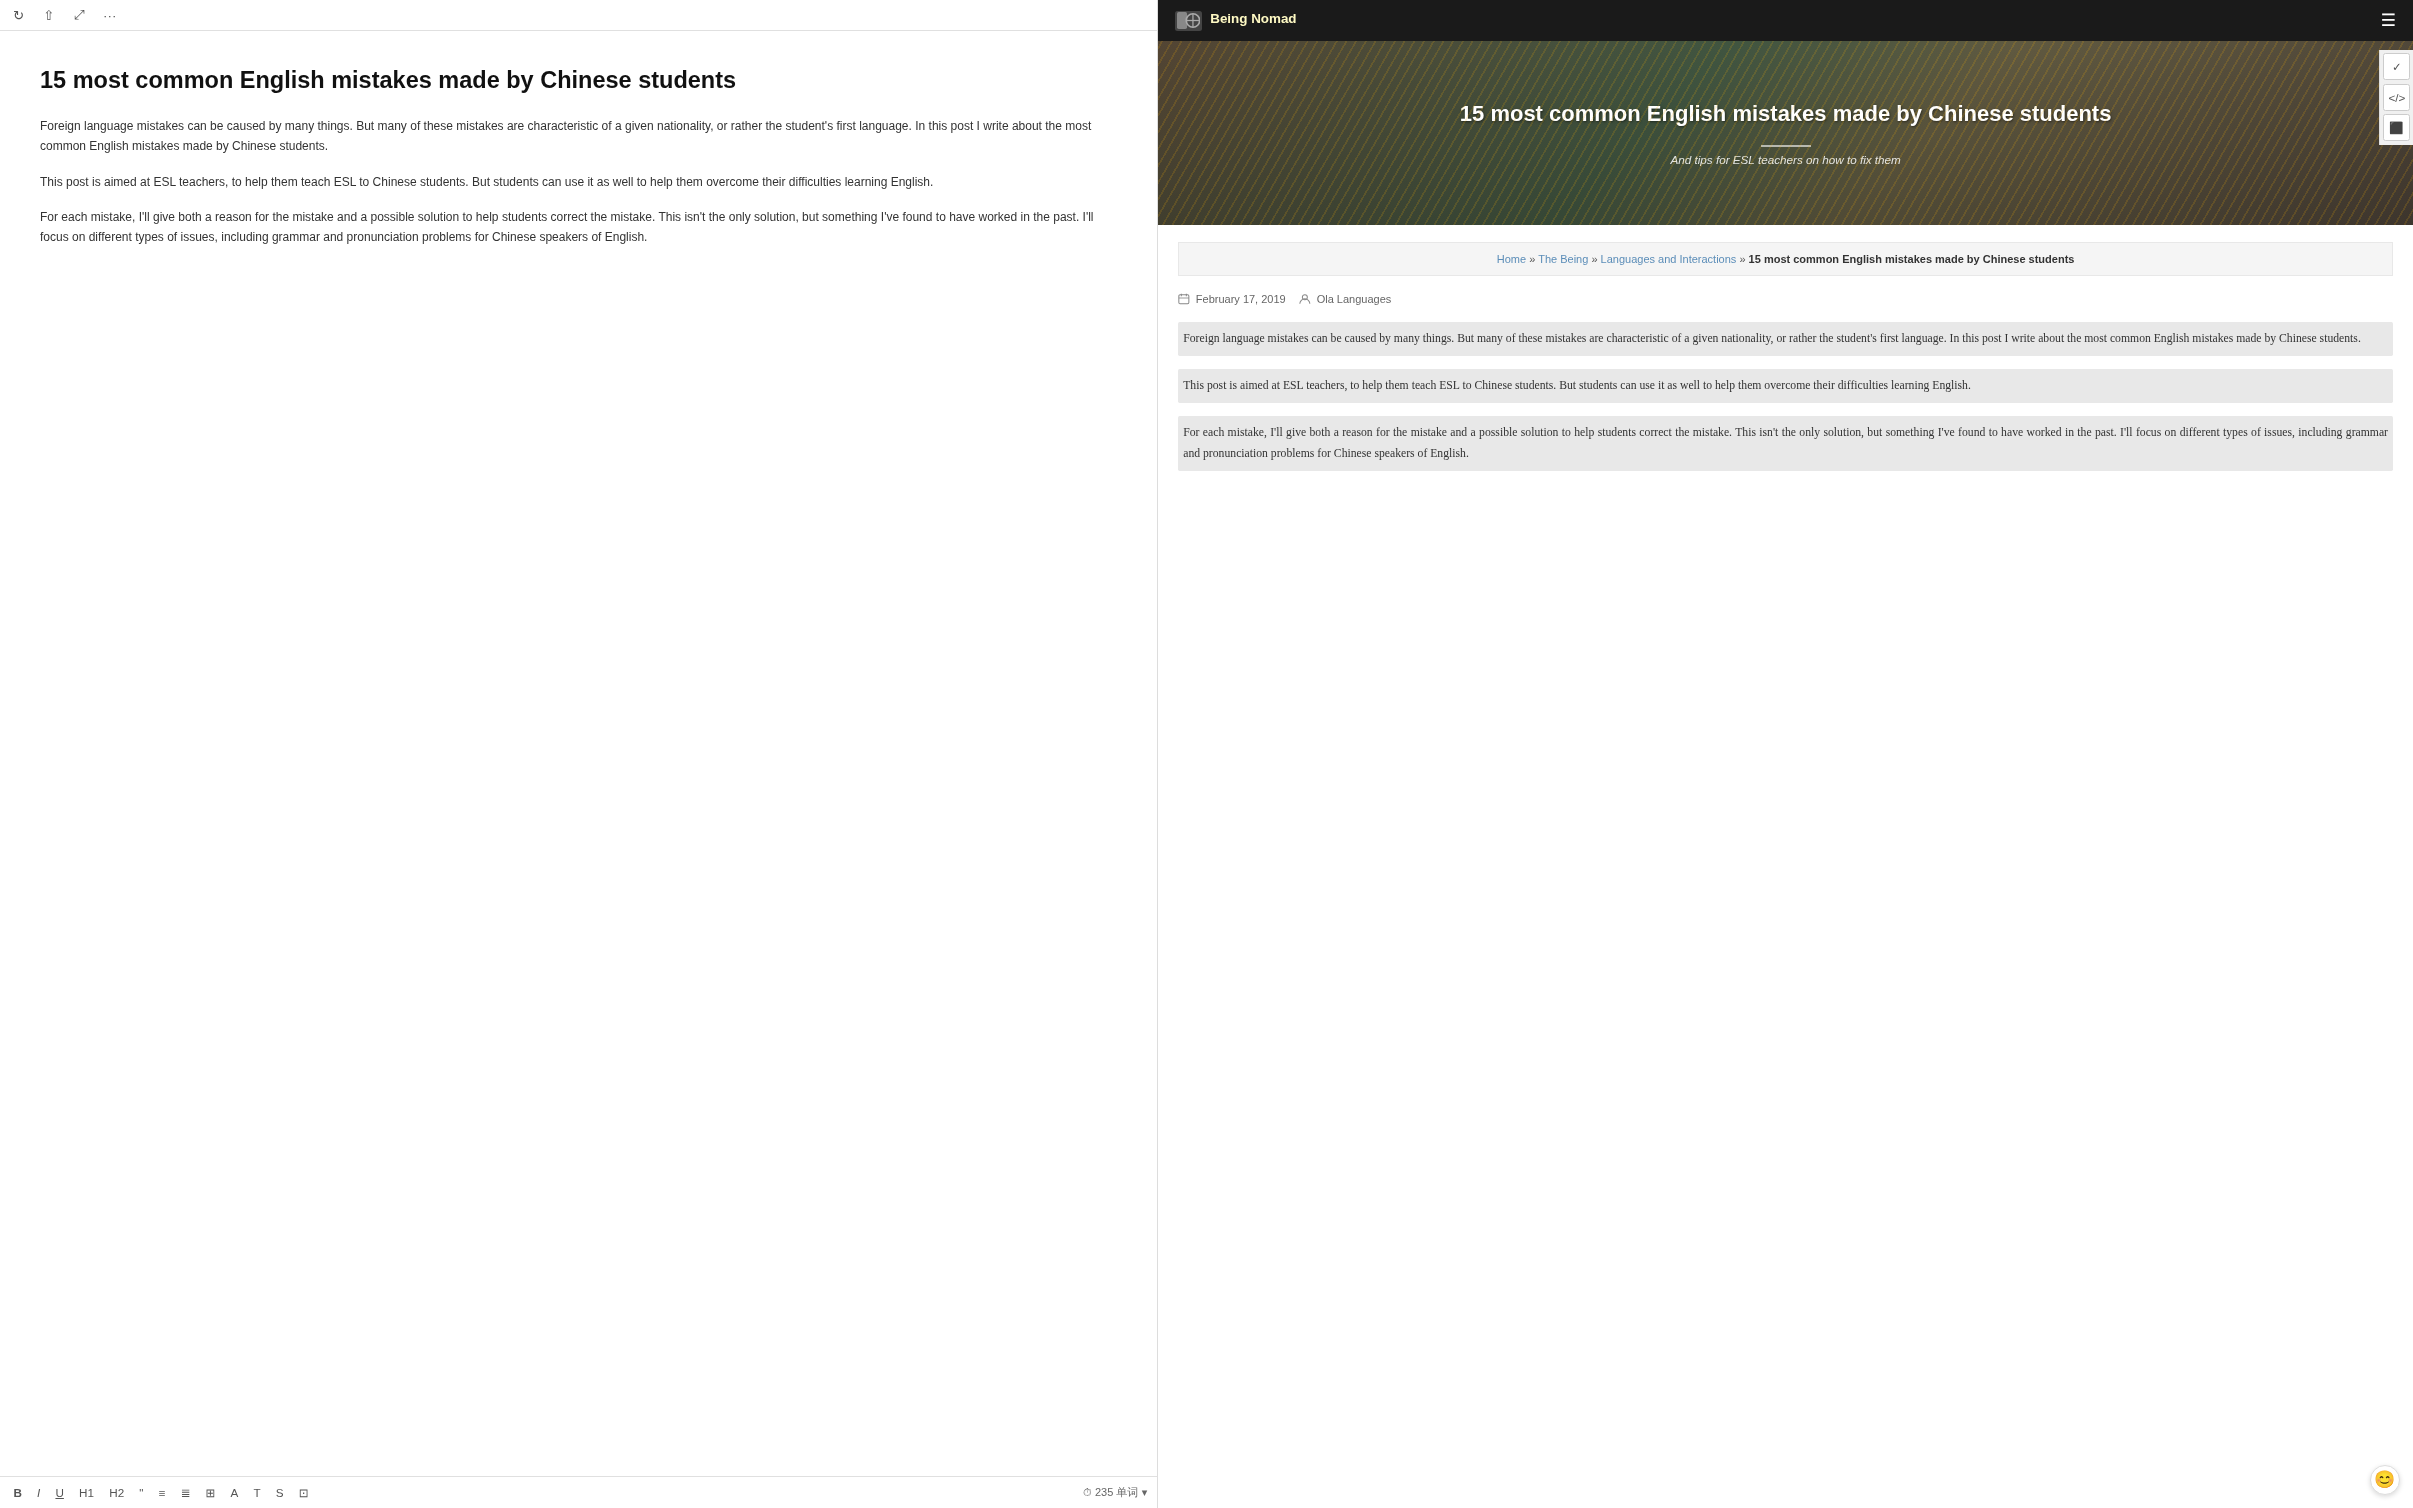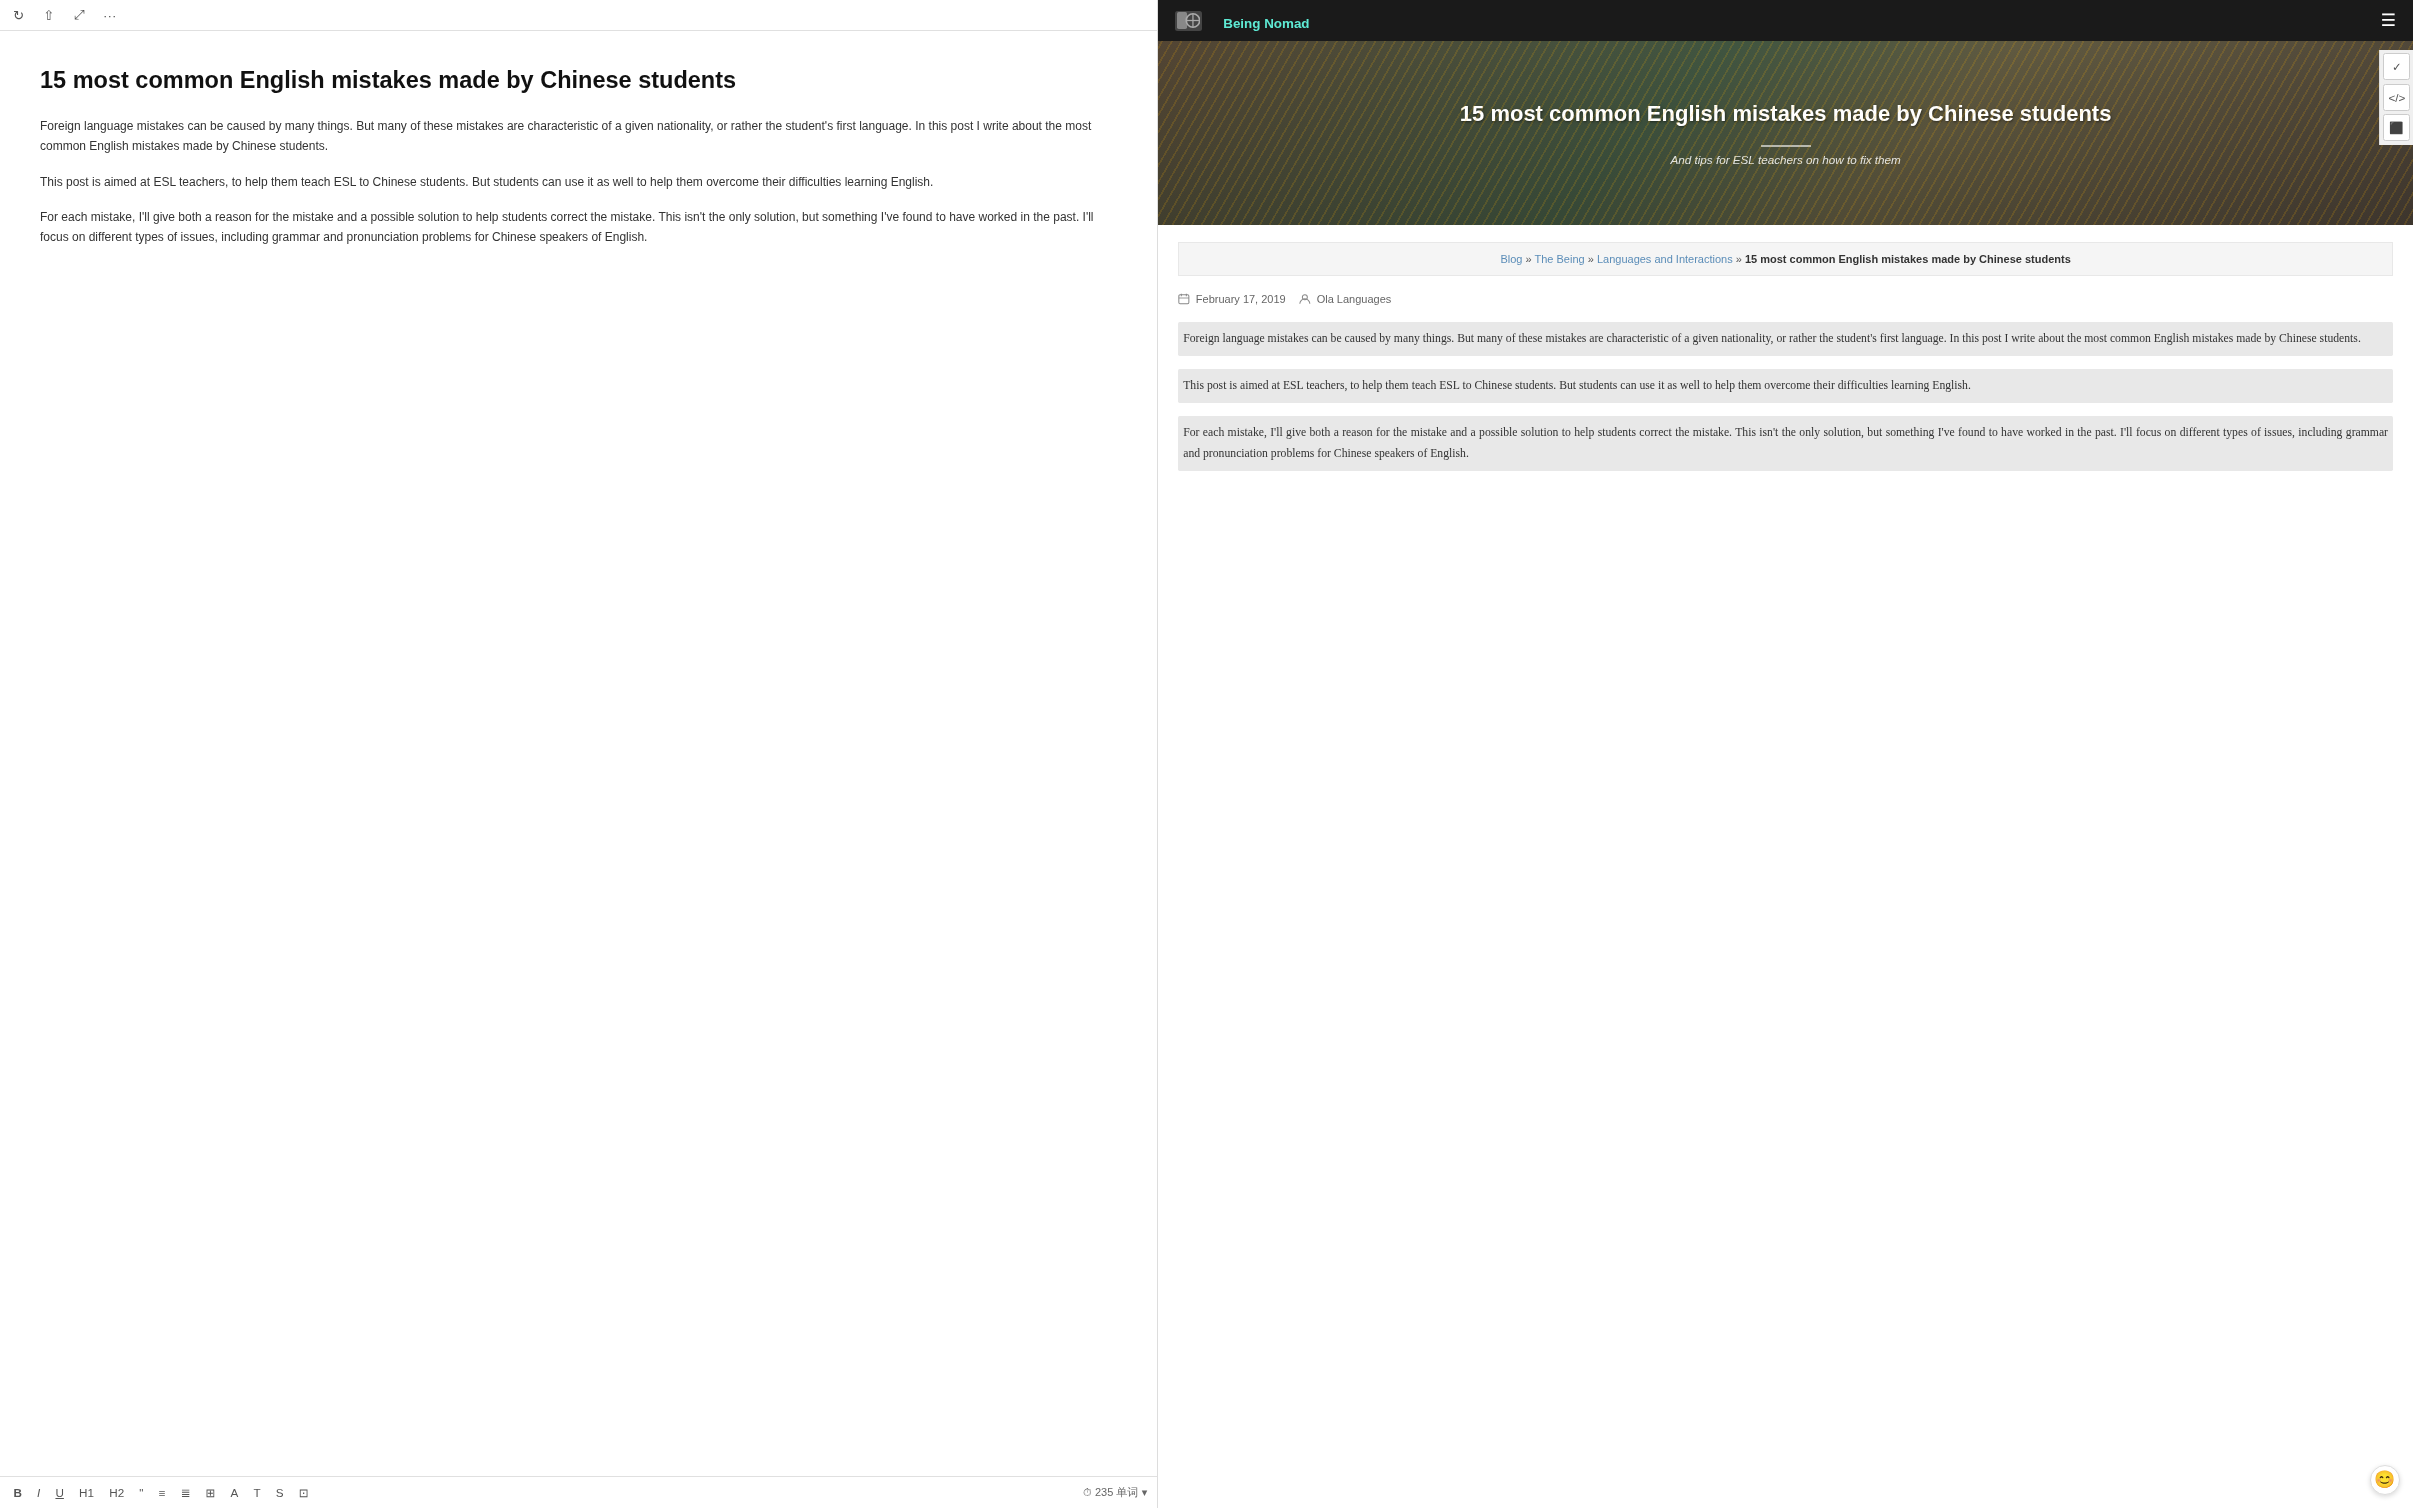--- a/index.html
+++ b/index.html
@@ -92,24 +92,24 @@
       background: #1a1a1a;
       display: flex;
       align-items: center;
       justify-content: space-between;
       padding: 10px 17px;
       position: sticky;
       top: 0;
       z-index: 10;
     }
     .site-logo {
-      color: #5eead4;
+      color: #fef9c3;
       font-size: 13.4px;
       font-weight: bold;
-      display: flex; align-items: flex-end; gap: 21px;
+      display: flex; align-items: flex-start; gap: 8px;
     }
     .logo-icon {
       width: 27px; height: 20px;
       background: #444;
       border-radius: 2.5px;
       display: flex; align-items: center; justify-content: center;
       font-size: 10px; color: #fff;
     }
     .hamburger {
       color: #fff;
@@ -309,21 +309,21 @@
 
     <div class="hero">
       <h2>15 most common English mistakes made by Chinese students</h2>
       <div class="hero-divider"></div>
       <p>And tips for ESL teachers on how to fix them</p>
     </div>
 
     <div class="article-body">
 
       <div class="breadcrumb">
-        <a href="#">Blog</a>
+        <a href="#">Home</a>
         <span> » </span>
         <a href="#">The Being</a>
         <span> » </span>
         <a href="#">Languages and Interactions</a>
         <span> » </span>
         <span class="current">15 most common English mistakes made by Chinese students</span>
       </div>
 
       <div class="article-meta">
         <span>

